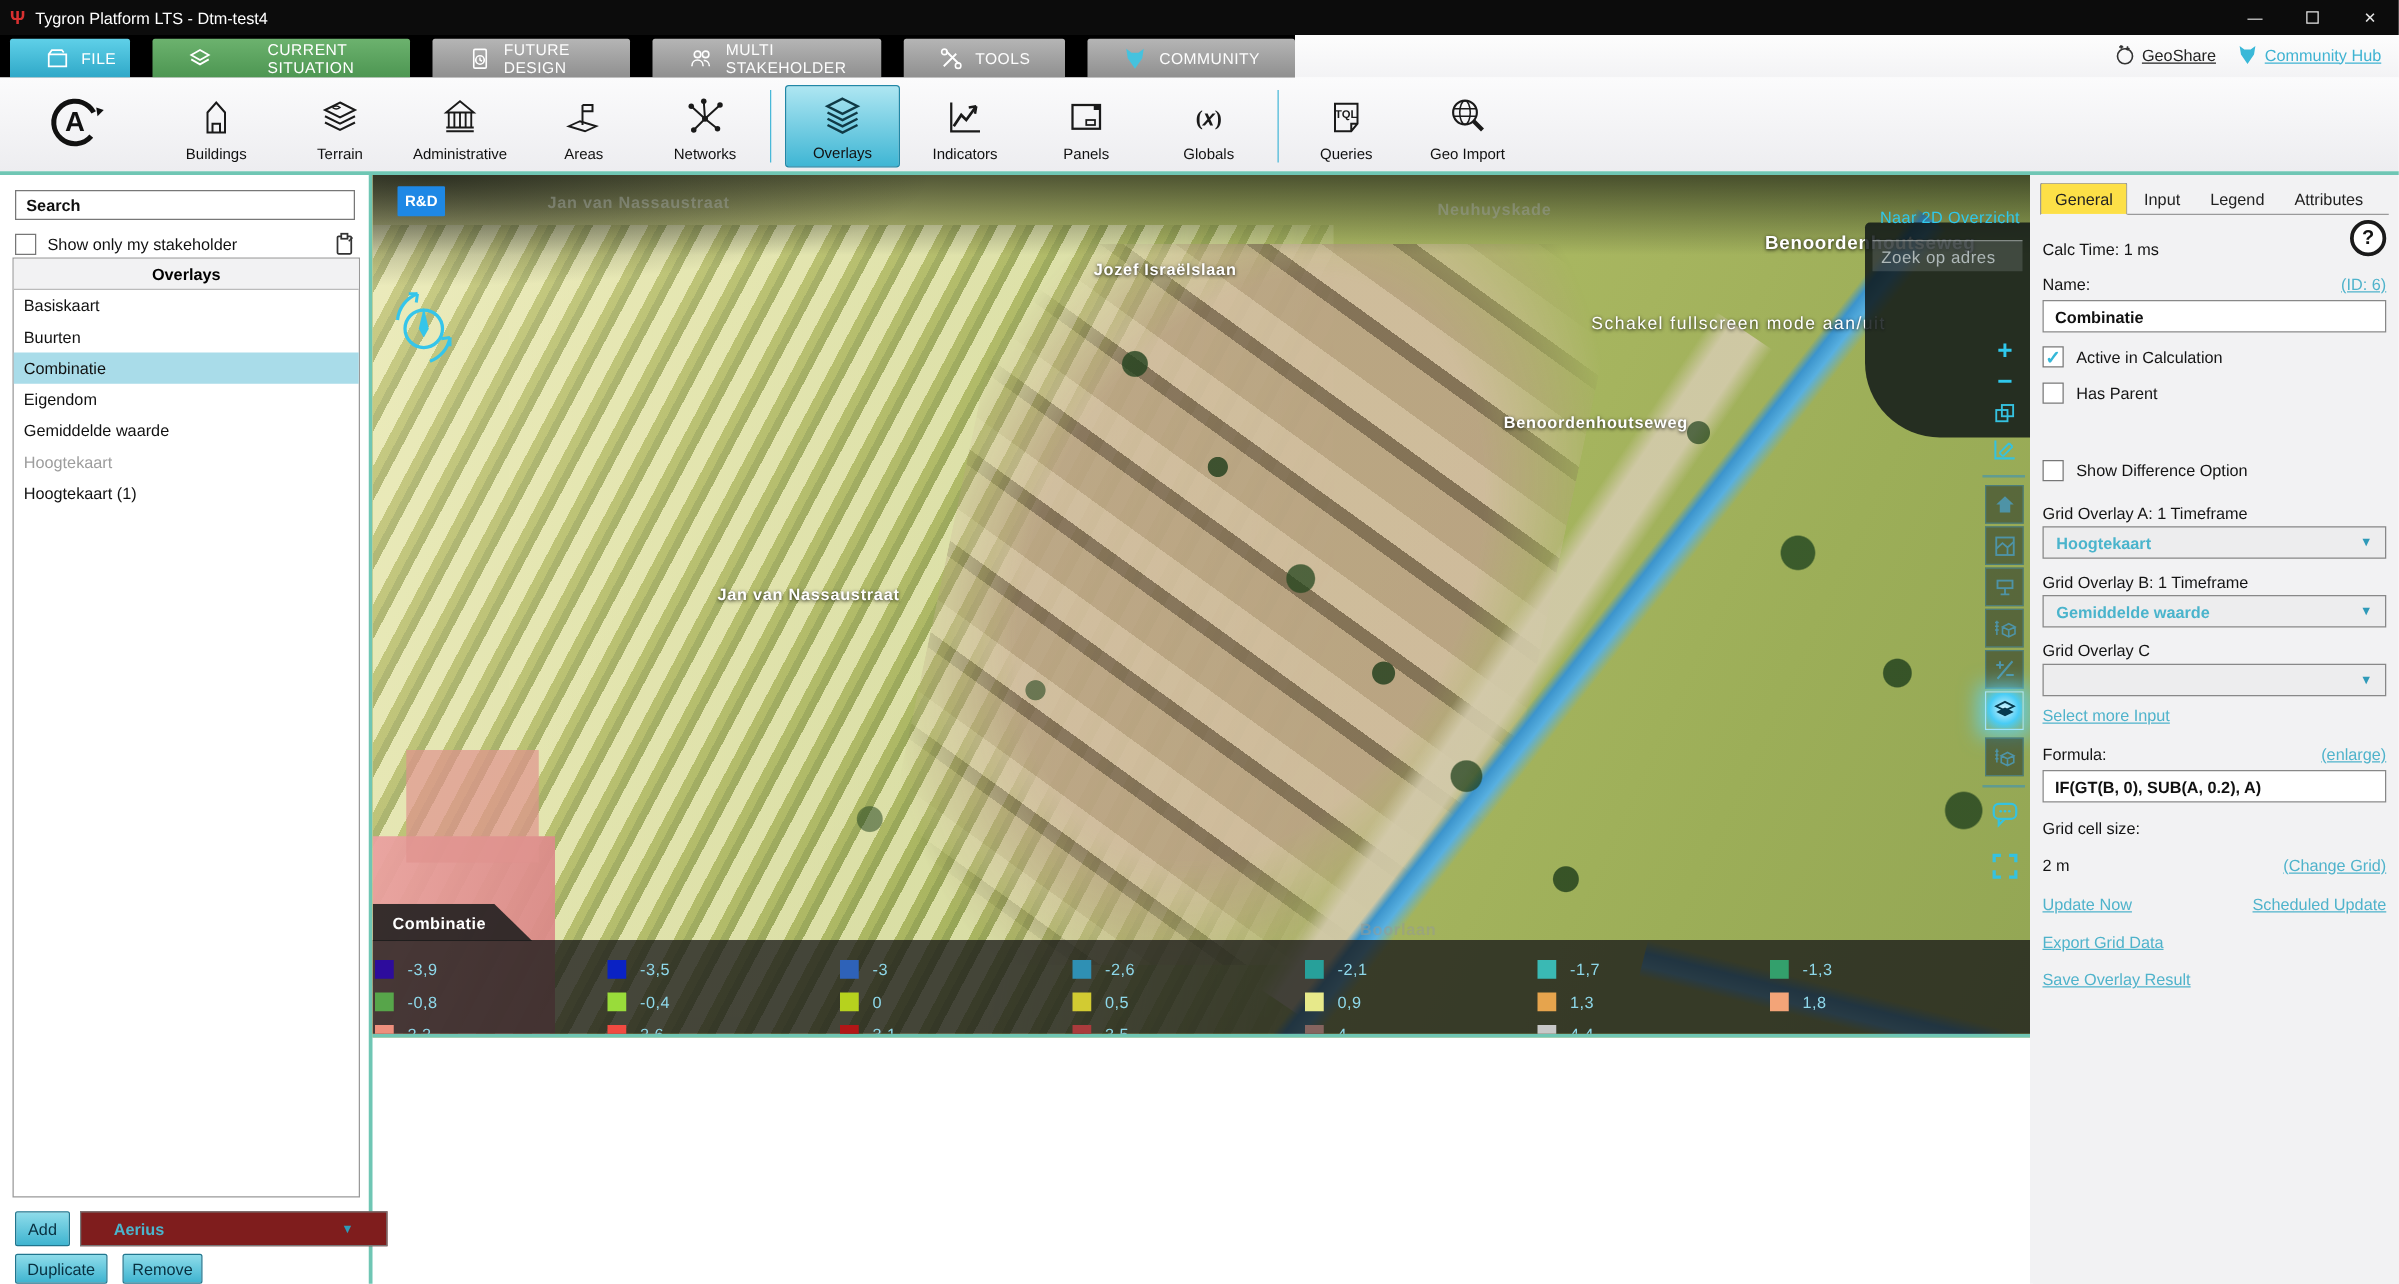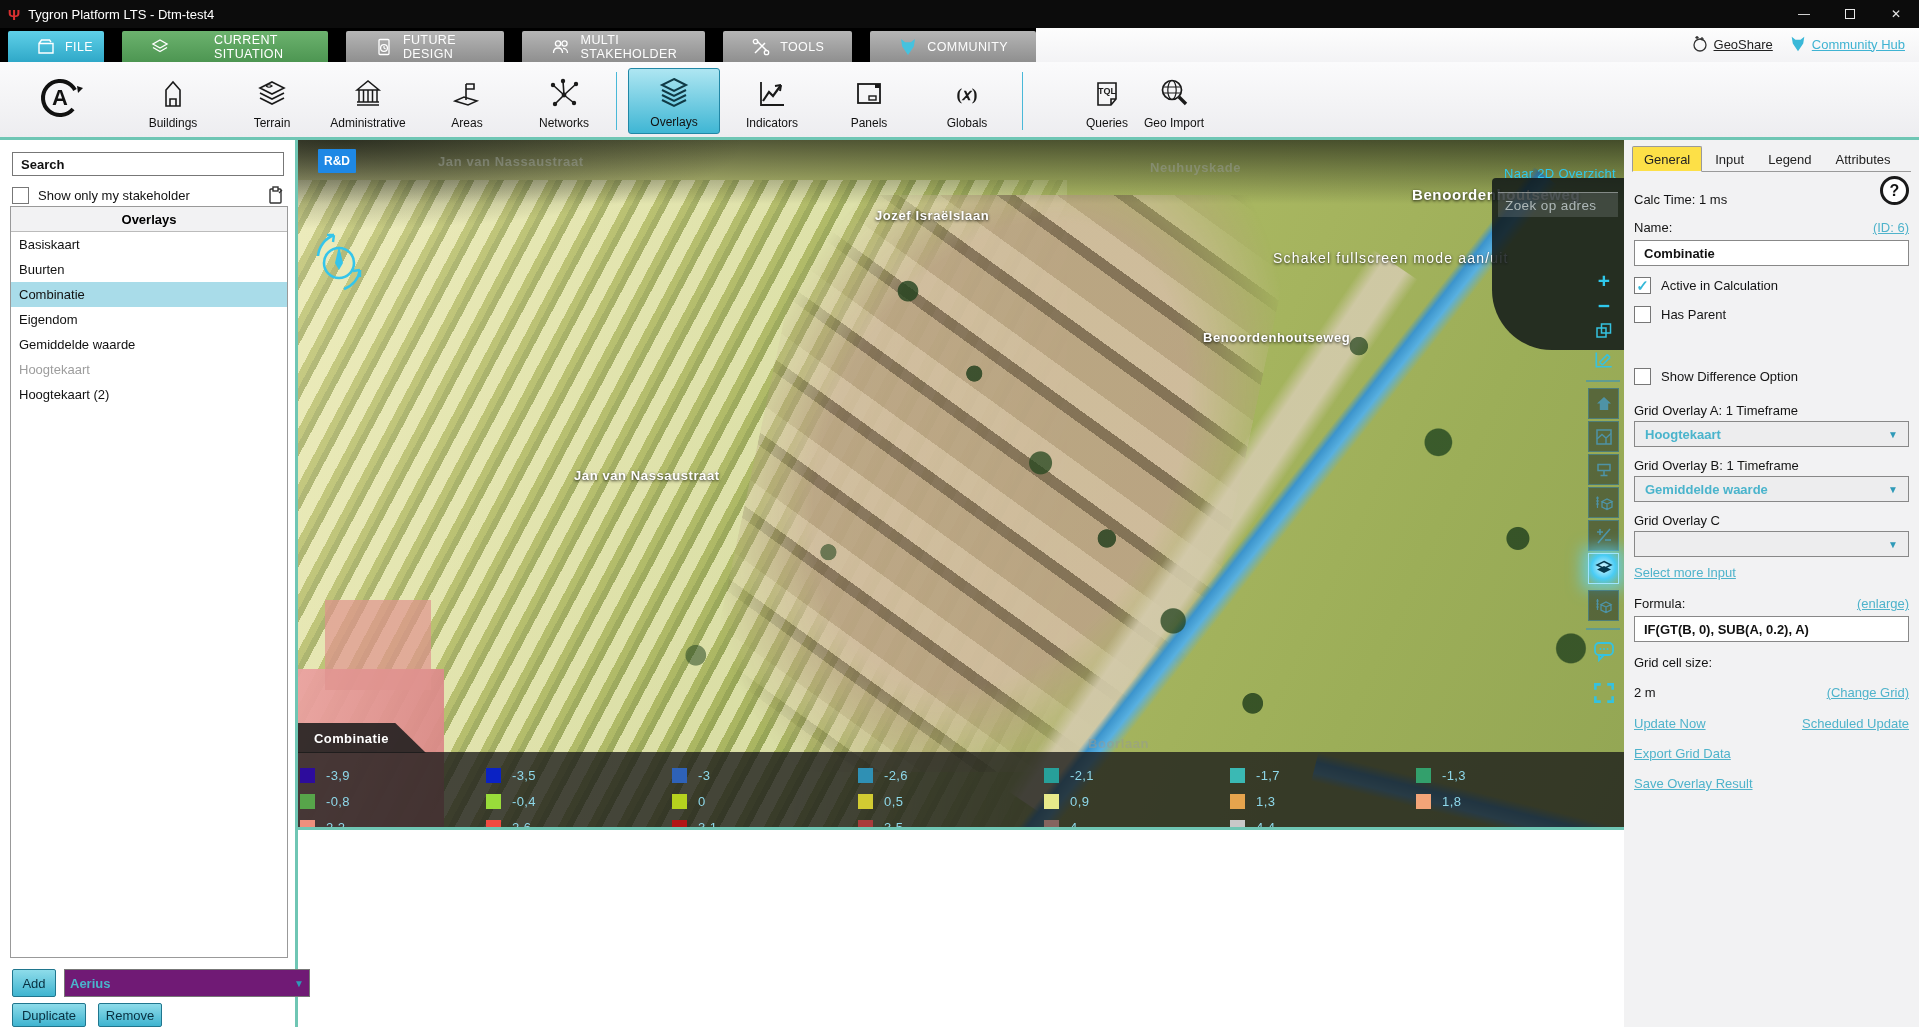--- a/index.html
+++ b/index.html
@@ -63,22 +63,22 @@
     display:flex; align-items:center; justify-content:center; font-weight:bold; font-size:13px; }
   .ov-item { height:25px; display:flex; align-items:center; padding-left:8px; font-size:13px;
     color:#111; }
   .ov-item.selected { background:#a9dcE9; }
   .ov-item.disabled { color:#9d9d9d; }
   .cyan-btn { background:linear-gradient(#8edcea,#3fb4d0); border:1px solid #20768e;
     border-radius:2px; color:#083040; font-size:13px; display:inline-flex; align-items:center;
     justify-content:center; }
   #add-row { position:absolute; left:12px; bottom:30px; width:298px; height:28px; display:flex; gap:8px; }
   #add-button { width:44px; height:28px; }
-  #add-dropdown { flex:1; height:28px; border:1px solid #777; background:#701a75; display:flex;
-    align-items:center; padding:0 5px; font-size:13px; font-weight:bold; color:#4ab4cc; }
+  #add-dropdown { flex:1; height:28px; border:1px solid #777; background:#7f1d1d; display:flex;
+    align-items:center; padding:0 26px; font-size:13px; font-weight:bold; color:#4ab4cc; }
   #add-dropdown .dd-arrow { margin-left:auto; }
   #action-row { position:absolute; left:12px; bottom:0px; display:flex; gap:12px; }
   #duplicate-button { width:74px; height:24px; }
   #remove-button { width:64px; height:24px; }
   .dd-arrow { color:#2f9ab8; font-size:10px; }
 
   
   #map { position:absolute; left:298px; top:140px; width:1326px; height:690px; overflow:hidden;
     border-bottom:3px solid #6fc6b4; background:#aab45e; }
   #map .art { position:absolute; pointer-events:none; }
@@ -336,21 +336,21 @@
   </div>
   <div class="ribbon-item" style="left:921px">
     <svg width="36" height="36" viewBox="0 0 36 36">
         <text x="18" y="24" text-anchor="middle" font-size="17" font-weight="bold" fill="#1a1a1a" font-family="Liberation Serif">(𝑥)</text>
       </svg>
     <span>Globals</span>
   </div>
 
   <div class="rb-divider" style="left:1022px"></div>
 
-  <div class="ribbon-item" style="left:1061px">
+  <div class="ribbon-item" style="left:1031px">
     <svg width="36" height="36" viewBox="0 0 36 36">
         <path d="M9 7 h18 v16 l-5 6 h-13 z M27 23 h-5 v6" fill="none" stroke="#1a1a1a" stroke-width="1.6"></path>
         <text x="18" y="18" text-anchor="middle" font-size="9" font-weight="bold" fill="#1a1a1a" font-family="Liberation Sans">TQL</text>
       </svg>
     <span>Queries</span>
   </div>
   <div class="ribbon-item" style="left:1128px">
     <svg width="36" height="36" viewBox="0 0 36 36">
         <circle cx="16" cy="14" r="9.5" fill="none" stroke="#1a1a1a" stroke-width="1.7"></circle>
         <ellipse cx="16" cy="14" rx="4.2" ry="9.5" fill="none" stroke="#1a1a1a" stroke-width="1.2"></ellipse>
@@ -373,21 +373,21 @@
       </svg>
   </div>
   <div id="overlay-list">
     <div id="overlay-list-header">Overlays</div>
     <div class="ov-item">Basiskaart</div>
     <div class="ov-item">Buurten</div>
     <div class="ov-item selected">Combinatie</div>
     <div class="ov-item">Eigendom</div>
     <div class="ov-item">Gemiddelde waarde</div>
     <div class="ov-item disabled">Hoogtekaart</div>
-    <div class="ov-item">Hoogtekaart (2)</div>
+    <div class="ov-item">Hoogtekaart (1)</div>
   </div>
   <div id="add-row">
     <div id="add-button" class="cyan-btn">Add</div>
     <div id="add-dropdown">
       <span>Aerius</span>
       <span class="dd-arrow">▼</span>
     </div>
   </div>
   <div id="action-row">
     <div id="duplicate-button" class="cyan-btn">Duplicate</div>

